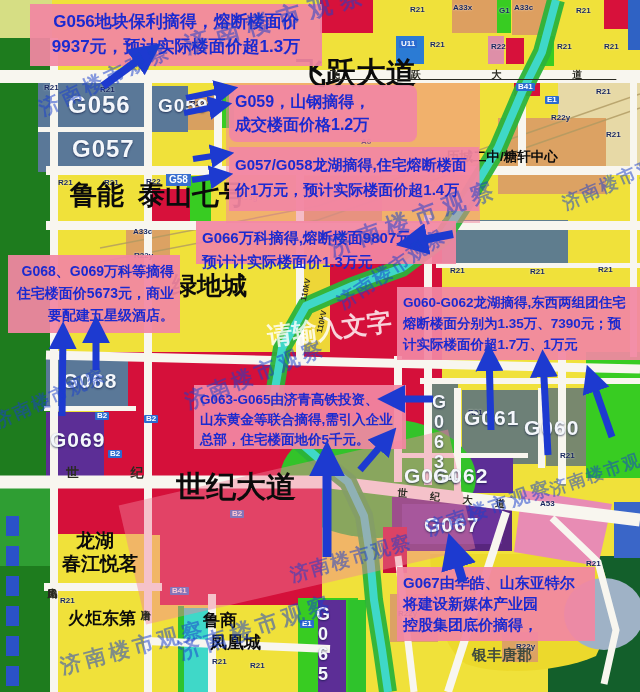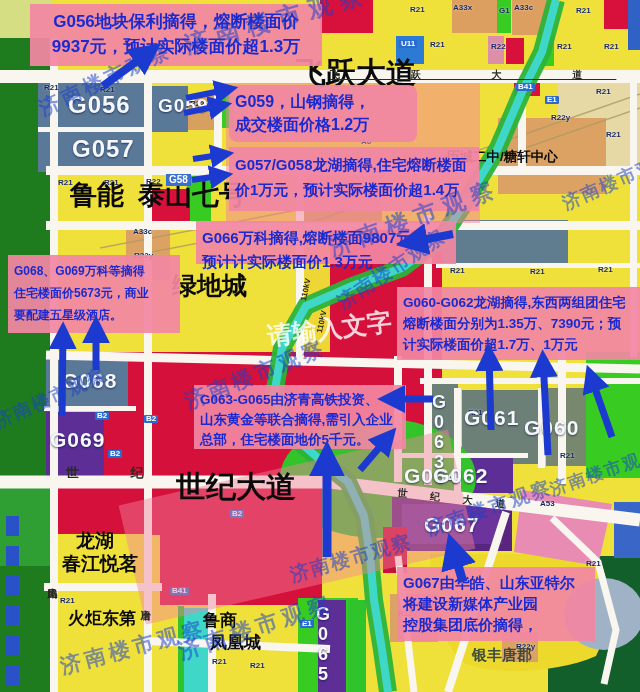--- a/index.html
+++ b/index.html
@@ -9,21 +9,21 @@
   .layer{position:absolute;left:0;top:0;width:640px;height:692px;}
 
   
   .ann{position:absolute;background:rgba(242,135,162,0.93);color:#1b2ad0;
        font-weight:bold;padding:5px 6px;box-sizing:border-box;}
   .ann div{white-space:nowrap;}
   .a1{font-size:17px;line-height:25px;text-align:center;}
   .a2{font-size:16px;line-height:23px;border-radius:8px;}
   .a3{font-size:15px;line-height:25px;}
   .a4{font-size:15px;line-height:24px;}
-  .a5{font-size:12px;line-height:22px;}
+  .a5{font-size:14px;line-height:22px;text-align:right;}
   .a6{font-size:13.5px;line-height:21px;}
   .a7{font-size:13.5px;line-height:20px;}
   .a8{font-size:15px;line-height:21px;}
 
   .pinkpanel{position:absolute;background:rgba(242,130,158,0.5);}
   .pinkband{position:absolute;background:rgba(242,130,158,0.45);transform:rotate(-13deg);}
 
   
   .pl{position:absolute;color:#0b0b0b;font-weight:900;white-space:nowrap;line-height:1;}
 

